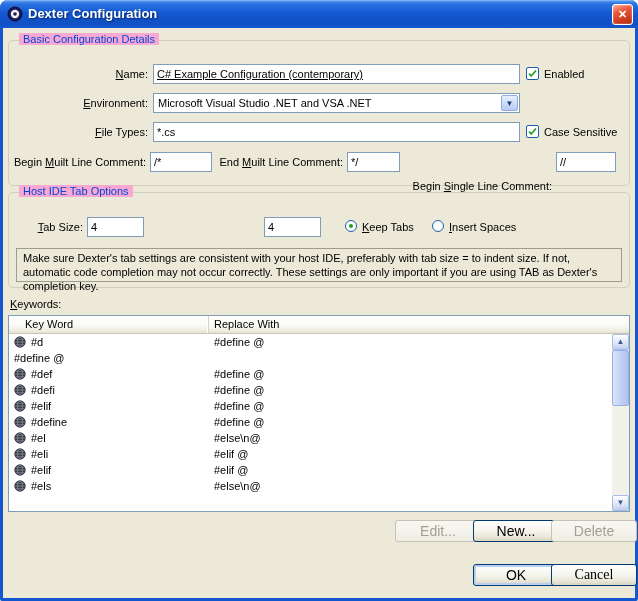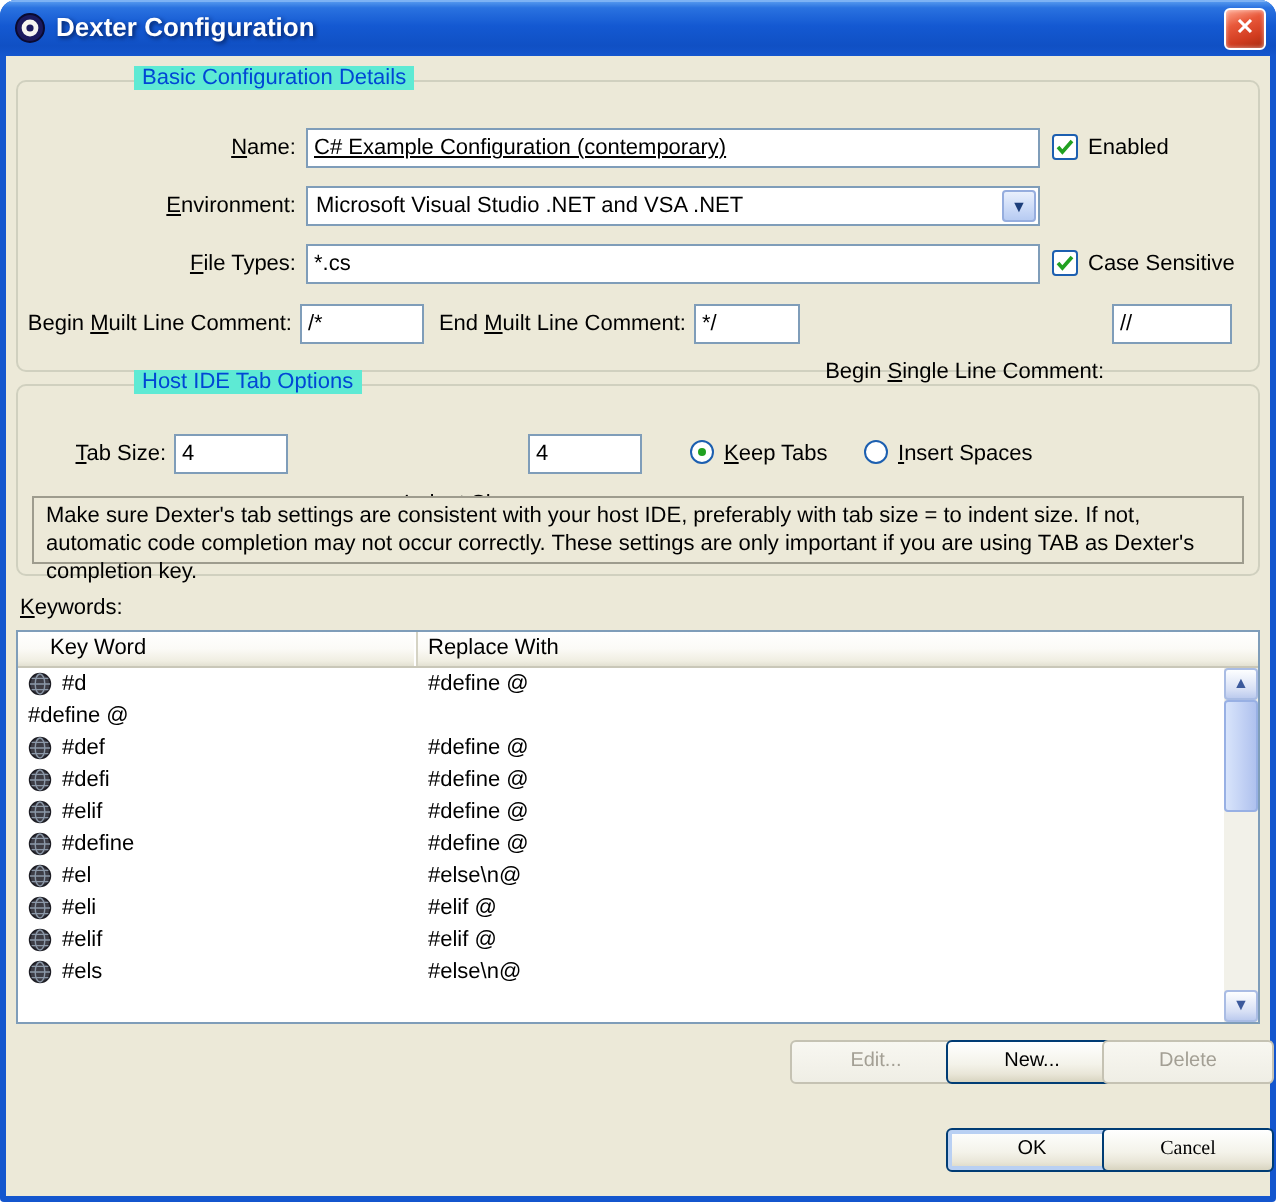--- a/index.html
+++ b/index.html
@@ -19,22 +19,22 @@
   .close-btn { position:absolute; right:5px; top:4px; width:21px; height:21px;
     border:1px solid #fff; border-radius:3px; color:#fff; font-weight:bold; font-size:11px;
     text-align:center; line-height:19px; cursor:default;
     background:linear-gradient(160deg,#FFA78F 0%,#E8583A 35%,#D13C1F 70%,#A82C10 100%);
     box-shadow:inset 0 0 2px rgba(255,255,255,.6); }
 
   
   .dlg-body { position:absolute; top:28px; left:3px; right:3px; bottom:3px; background:#ECE9D8; }
 
   .group { position:absolute; border:1px solid #D0D0BF; border-radius:5px; }
-  .group-caption { position:absolute; top:-8px; left:10px; background:#5eead4;
-    padding:0 4px; color:#0046D5; white-space:nowrap;margin-left:48px; }
+  .group-caption { position:absolute; top:-8px; left:10px; background:#f9a8d4;
+    padding:0 4px; color:#0046D5; white-space:nowrap; }
 
   .lbl { position:absolute; height:20px; line-height:20px; white-space:nowrap; }
   .ra { text-align:right; }
 
   .tb { position:absolute; border:1px solid #7F9DB9; background:#fff; height:20px;
     font-family:"Liberation Sans", sans-serif; font-size:11px; padding:0 3px; outline:none; }
 
   .combo { position:absolute; border:1px solid #7F9DB9; background:#fff; height:20px; }
   .combo-text { position:absolute; left:4px; top:0; line-height:18px; white-space:nowrap; }
   .combo-btn { position:absolute; top:1px; right:1px; bottom:1px; width:17px; border-radius:2px;
@@ -74,21 +74,21 @@
     border-radius:2px; text-align:center;
     background:linear-gradient(180deg,#FDFEFF 0%,#D7E0F5 70%,#BCCBEE 100%); }
   .sb-btn span { display:block; font-size:8px; line-height:14px; color:#3C5A9C; }
   .sb-up { top:0; } .sb-down { bottom:0; }
   .sb-thumb { position:absolute; left:0; top:16px; width:17px; height:56px;
     border:1px solid #98B0E4; border-radius:2px;
     background:linear-gradient(90deg,#D8E4FB 0%,#C4D3F5 50%,#AFC1EE 100%); }
 
   
   .btn { position:absolute; width:86px; height:22px; border:1px solid #003C74; border-radius:3px;
-    font-family:"Liberation Sans", sans-serif; font-size:10px; text-align:center; line-height:20px;
+    font-family:"Liberation Sans", sans-serif; font-size:14px; text-align:center; line-height:20px;
     background:linear-gradient(180deg,#FFFFFF 0%,#F4F3EA 55%,#E9E6D8 80%,#D8D4C0 100%); }
   .btn.disabled { border-color:#C5C2B3; color:#A39F94;
     background:linear-gradient(180deg,#F8F7F1 0%,#EFEEE5 100%); }
   .btn.default { box-shadow:inset 0 0 0 2px #B9D0F3; }
 
   u { text-decoration:underline; }
 </style>
 </head>
 <body>
 

